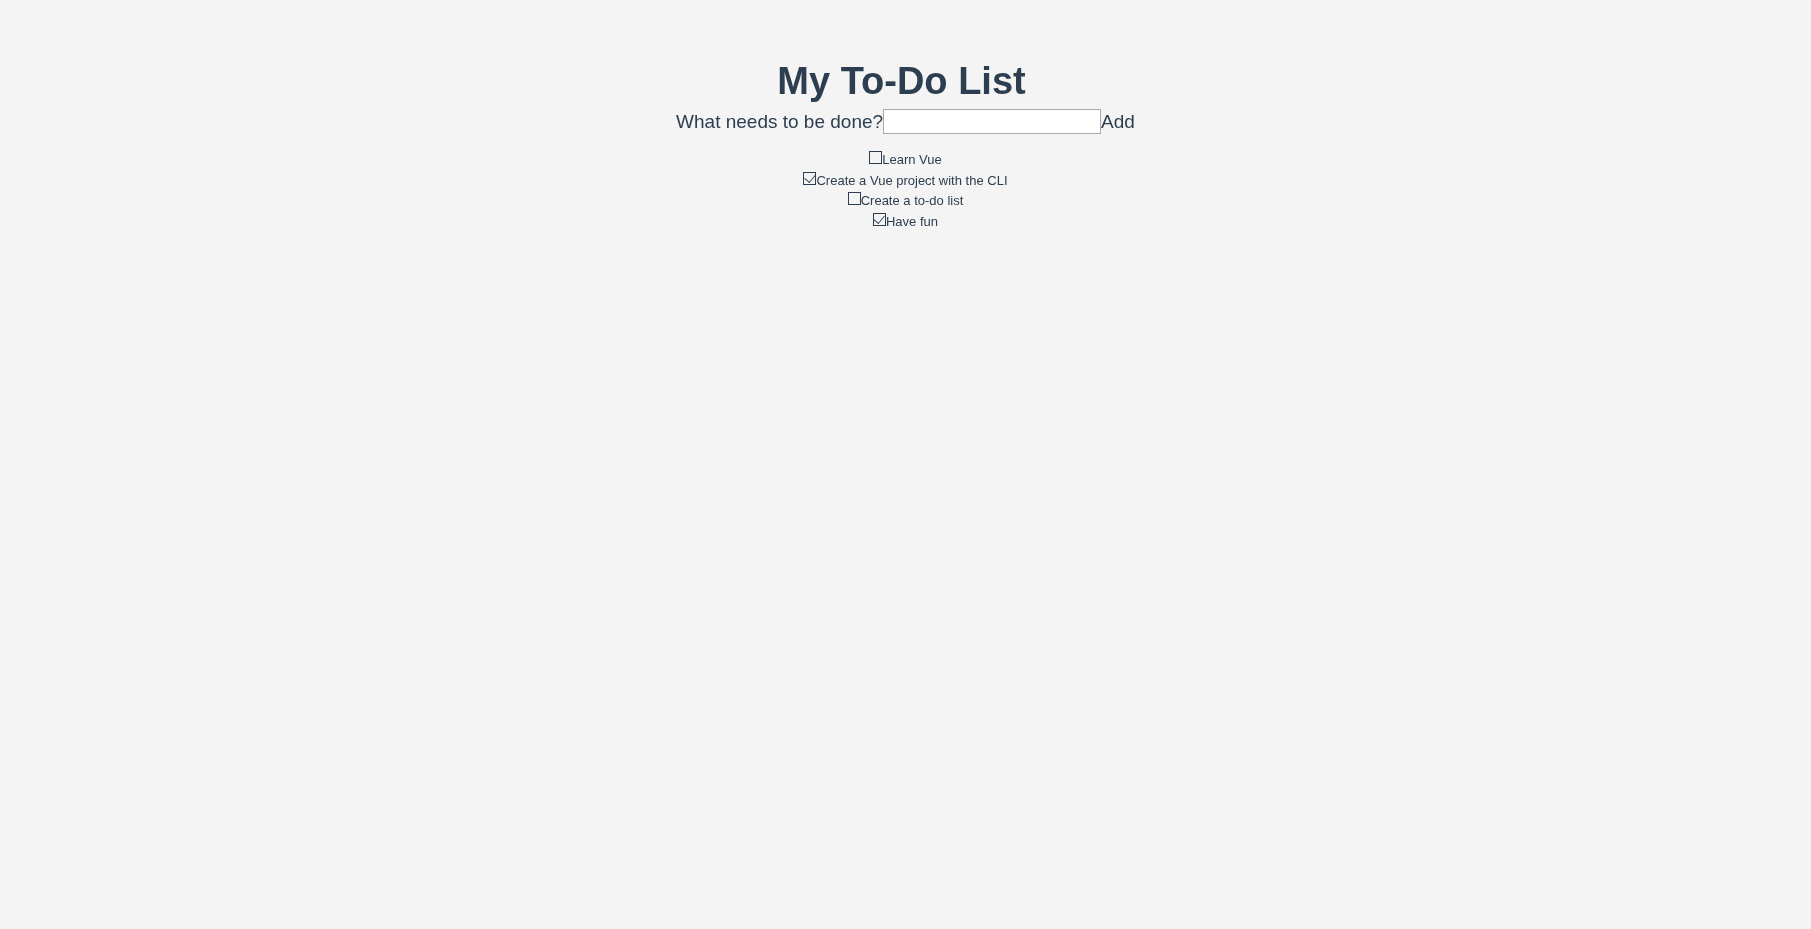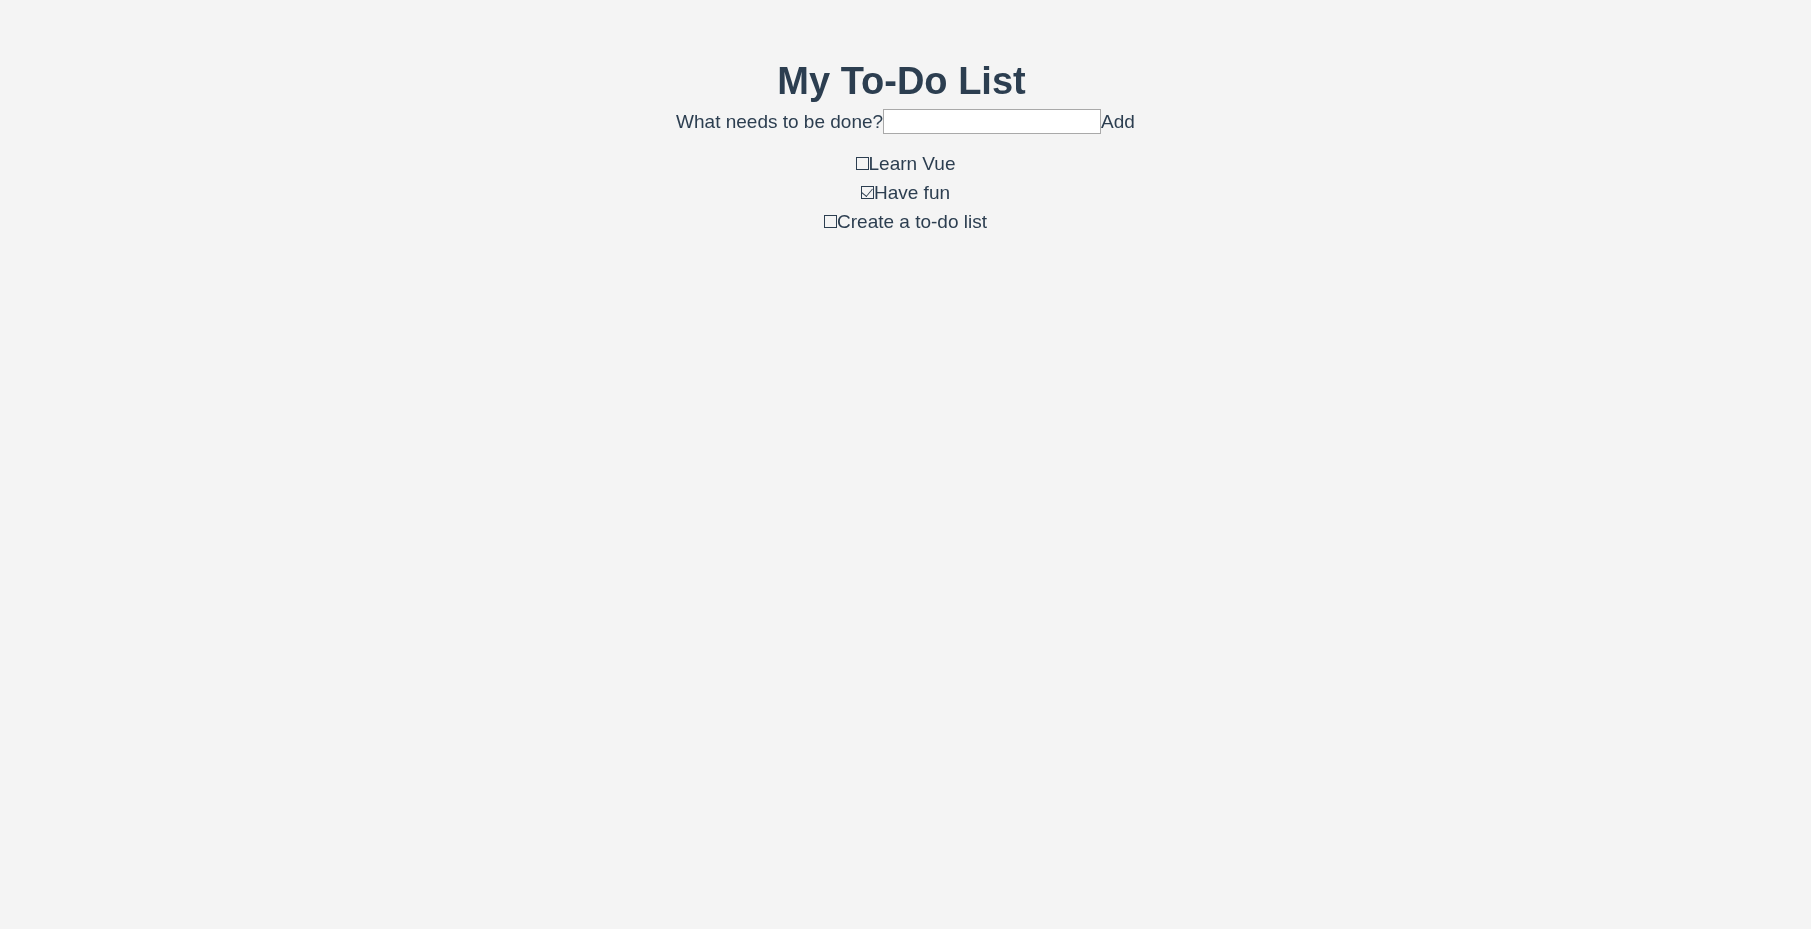--- a/index.html
+++ b/index.html
@@ -44,21 +44,21 @@
       padding: 1px 3px;
       border: 1px solid #a9a9a9;
       background: #ffffff;
       margin: 0;
     }
     .add-text {
       vertical-align: middle;
       margin-left: 0;
     }
     .todo-list {
-      font-size: 19px;
+      font-size: 13px;
       color: #2c3e50;
     }
     .todo-item {
       margin: 2px 0;
       line-height: 1.38;
     }
     .checkbox {
       display: inline-block;
       width: 13px;
       height: 13px;
@@ -92,19 +92,22 @@
 
   <div class="form-row">
     <label>What needs to be done?</label><input type="text" class="new-todo-input" value="" style=""><span class="add-text">Add</span>
   </div>
 
   <div class="todo-list">
     <div class="todo-item">
       <span class="checkbox"></span><span class="todo-label">Learn Vue</span>
     </div>
     <div class="todo-item">
-      <span class="checkbox checked"></span><span class="todo-label">Have fun</span>
+      <span class="checkbox checked"></span><span class="todo-label">Create a Vue project with the CLI</span>
     </div>
     <div class="todo-item">
       <span class="checkbox"></span><span class="todo-label">Create a to-do list</span>
+    </div>
+    <div class="todo-item">
+      <span class="checkbox checked"></span><span class="todo-label">Have fun</span>
     </div>
   </div>
 </div>
 
 </body></html>

